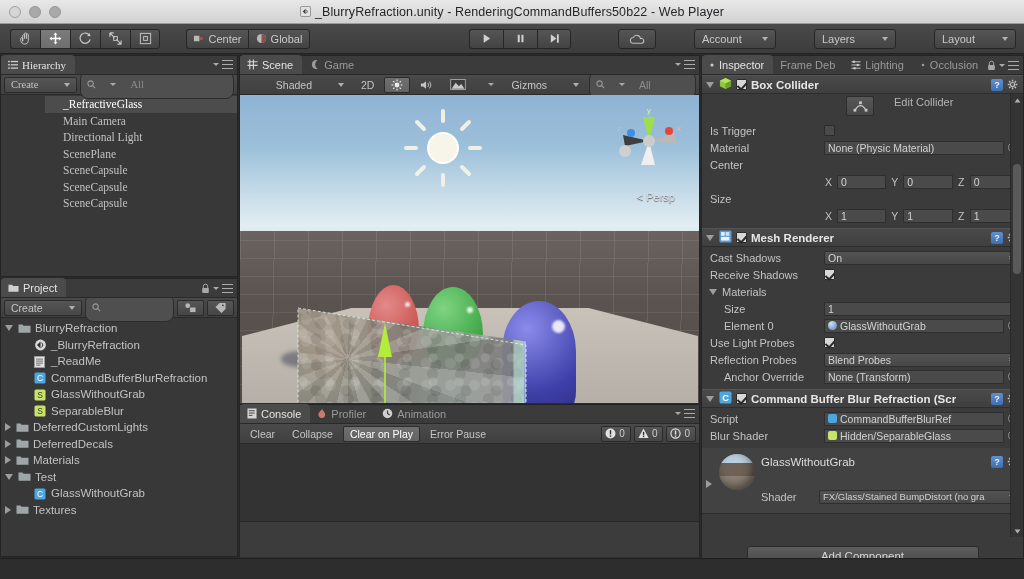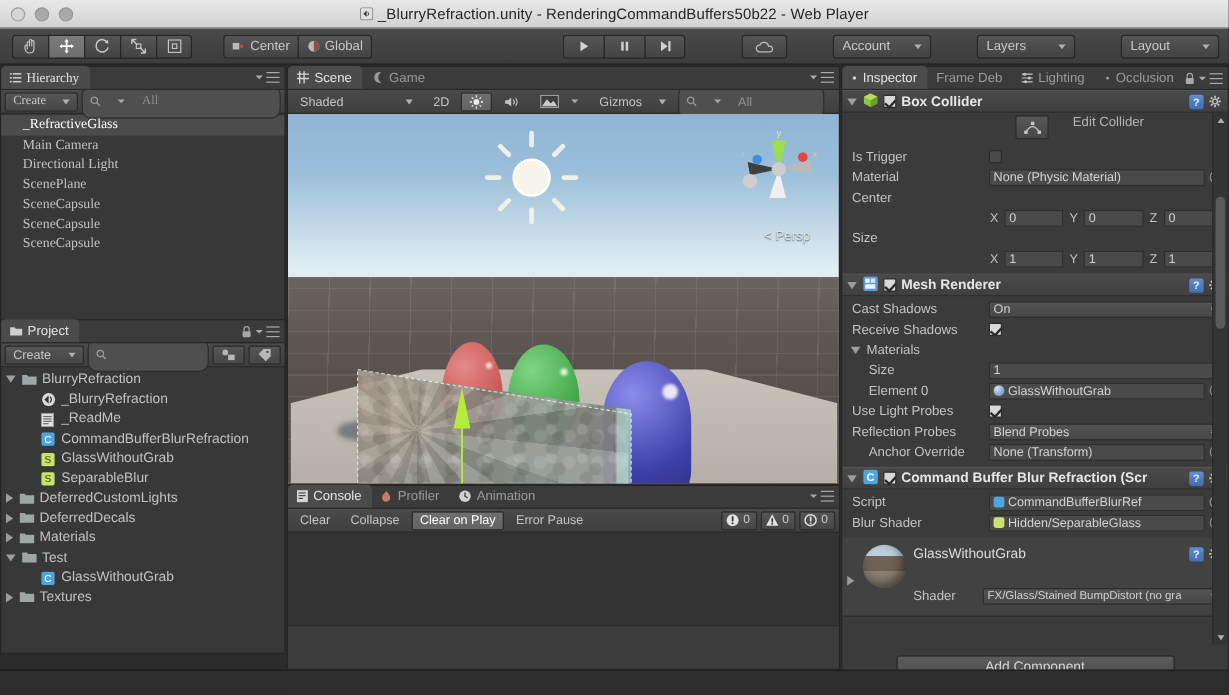--- a/index.html
+++ b/index.html
@@ -89,41 +89,41 @@
                 border-right: 3px solid transparent; border-top: 3.5px solid #aaa; }
 
   .subbar {
     height: 20px; background: linear-gradient(#4a4a4a,#3f3f3f);
     border-bottom: 1px solid #2a2a2a;
     display: flex; align-items: center; padding: 0 3px; gap: 3px;
   }
   .sbtn {
     height: 16px; padding: 0 6px; font-size: 10.5px; color: #c5c5c5;
     background: linear-gradient(#565656,#464646); border: 1px solid #2b2b2b;
-    border-radius: 2px; display: flex; align-items: center; gap: 8px; cursor: default;
+    border-radius: 2px; display: flex; align-items: center; gap: 20px; cursor: default;
   }
   .sbtn.flat { background: transparent; border-color: transparent; }
   .sbtn.pressed { background: linear-gradient(#6f6f6f,#636363); color: #fff; }
   .searchfield {
     flex: 1; height: 28px; background: #4f4f4f; border: 1px solid #2c2c2c;
     border-radius: 8px; display: flex; align-items: center; padding: 0 6px; gap: 14px;
     color: #8e8e8e; font-size: 10.5px; min-width: 30px;
   }
 
   
   #hierarchy { left: 0; top: 55px; width: 238px; height: 222px; font-family: Liberation Serif, serif; }
-  .hlist { padding-top: 1px; }
+  .hlist { padding-top: 1px; margin-left: 44px; }
   .hrow {
     height: 16.5px; display: flex; align-items: center; padding-left: 18px;
     font-size: 11.5px; color: #c2c2c2; cursor: default;
   }
   .hrow.sel { background: #4c4c4c; color: #ffffff; }
 
   
-  #project { left: 0; top: 266px; width: 238px; height: 279px; }
+  #project { left: 0; top: 278px; width: 238px; height: 279px; }
   .prow {
     height: 16.5px; display: flex; align-items: center; font-size: 11.5px;
     color: #c2c2c2; cursor: default; gap: 4px;
   }
   .tri { width: 0; height: 0; margin-right: 1px; }
   .tri.closed { border-top: 4px solid transparent; border-bottom: 4px solid transparent;
                 border-left: 6px solid #9d9d9d; }
   .tri.open { border-left: 4px solid transparent; border-right: 4px solid transparent;
               border-top: 6px solid #9d9d9d; }
   .tri.none { width: 6px; }
@@ -617,21 +617,21 @@
       <span class="mini-caret"></span>
       <span class="hamburger">
           <i></i>
           <i></i>
           <i></i>
         </span>
     </div>
   </div>
 
   <div class="subbar">
-    <div class="sbtn flat" style="width:108px;justify-content:space-between">
+    <div class="sbtn flat" style="width:108px;justify-content:flex-end">
       <span>Shaded</span>
       <span class="caret"></span>
     </div>
     <div class="sbtn flat">
       <span>2D</span>
     </div>
     <div class="sbtn pressed">
       <svg width="12" height="12" viewBox="0 0 13 13">
           <circle cx="6.5" cy="6.5" r="2.6" fill="#ededed"></circle>
           <g stroke="#ededed" stroke-width="1.2">

